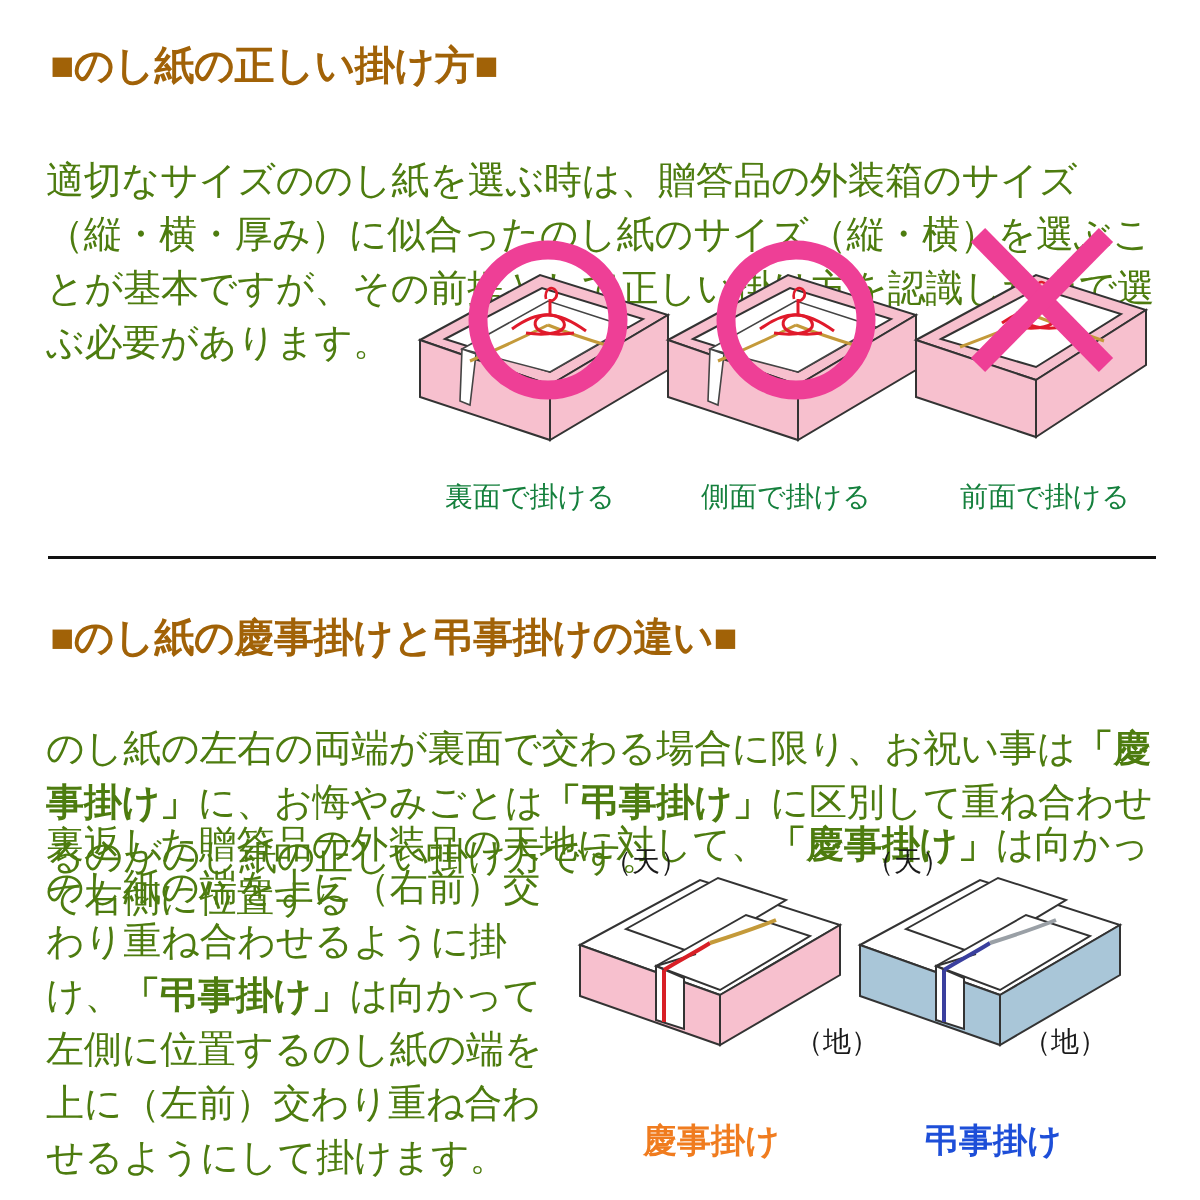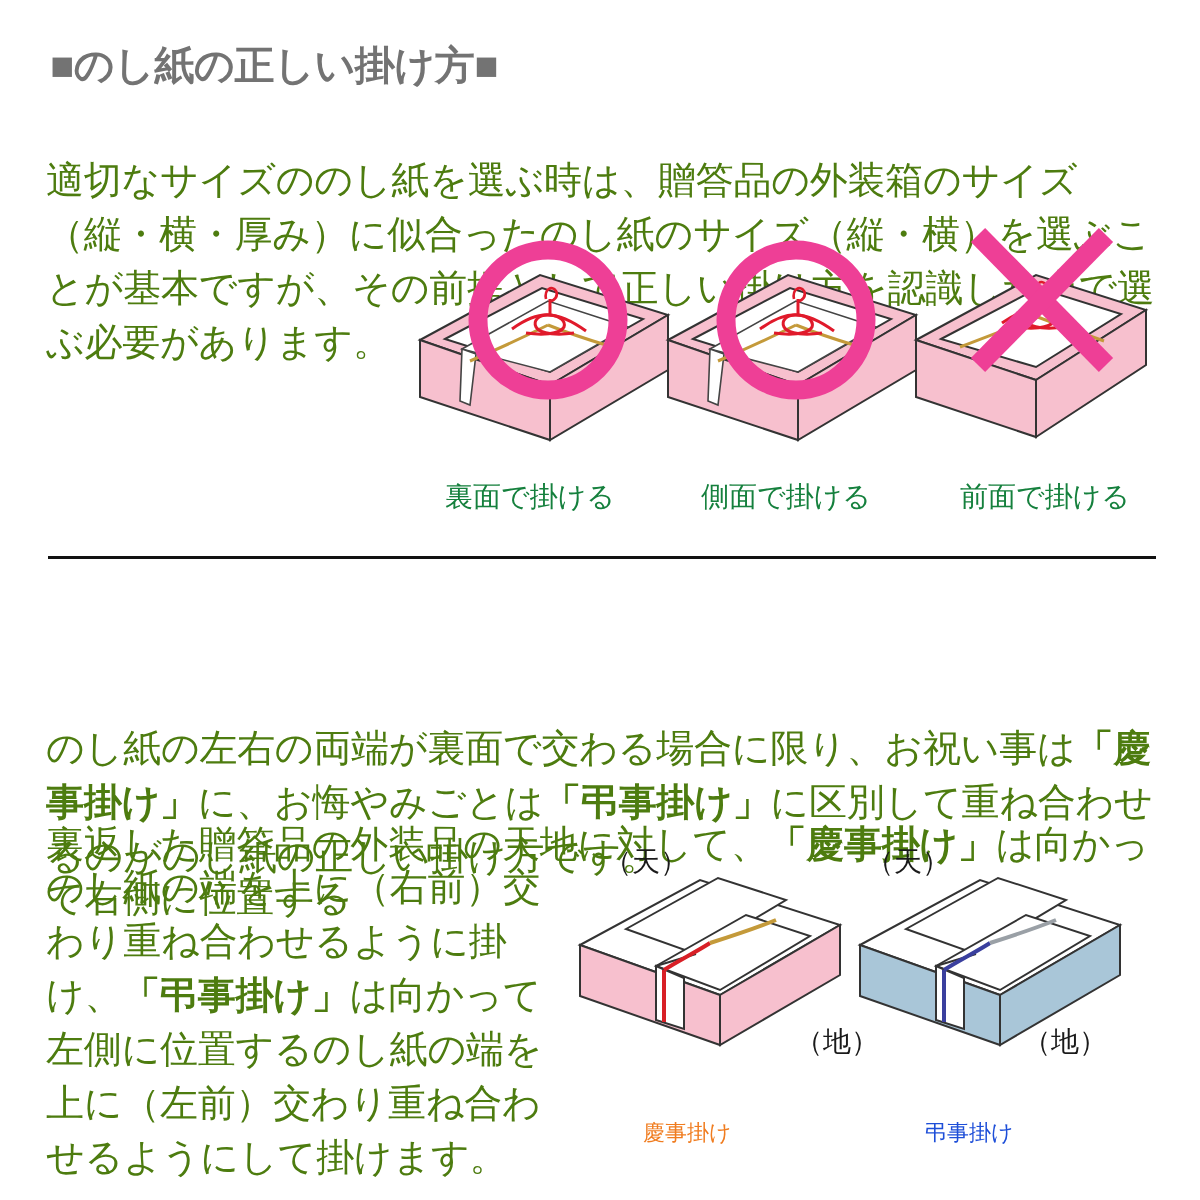--- a/index.html
+++ b/index.html
@@ -22,21 +22,21 @@
     height: 1200px;
   }
 
   
   .section-heading {
     position: absolute;
     font-size: 40px;
     font-weight: bold;
     letter-spacing: -0.5px;
     white-space: nowrap;
-    color: #737373;
+    color: #a16207;
   }
   #heading1 { left: 50px; top: 38px; }
   #heading2 { left: 50px; top: 610px; }
 
   
   .para {
     position: absolute;
     font-size: 38px;
     line-height: 1.42;
     color: #4d7c0f;
@@ -95,22 +95,22 @@
     color: #1a1a1a;
     white-space: nowrap;
   }
   #lbl-ten-left  { left: 604px; top: 843px; }
   #lbl-ten-right { left: 866px; top: 843px; }
   #lbl-chi-left  { left: 795px; top: 1023px; }
   #lbl-chi-right { left: 1023px; top: 1023px; }
 
   .fig2-caption {
     position: absolute;
-    font-size: 22px;
-    font-weight: normal;
+    font-size: 34px;
+    font-weight: bold;
     white-space: nowrap;
   }
   #cap-keiji { left: 643px; top: 1118px; color: #f07c1f; }
   #cap-buji  { left: 925px; top: 1118px; color: #1d4ed8; }
 
   svg { display: block; }
 </style>
 </head>
 <body>
 
@@ -190,20 +190,21 @@
       </g>
     </svg>
   </div>
 
   <div class="fig1-caption" id="cap1">裏面で掛ける</div>
   <div class="fig1-caption" id="cap3">前面で掛ける</div>
   <div class="fig1-caption" id="cap2">側面で掛ける</div>
 
   <div id="divider"></div>
 
+  <div class="section-heading" id="heading2">■のし紙の慶事掛けと弔事掛けの違い■</div>
 
   <div class="para" id="para3">
     <span>裏返した贈答品の外装品の天地に対して、</span><span class="b">「慶事掛け」</span><span>は向かって右側に位置する</span>
   </div>
 
   <div class="para" id="para2">
     <span>のし紙の左右の両端が裏面で交わる場合に限り、お祝い事は</span><span class="b">「慶事掛け」</span><span>に、お悔やみごとは</span><span class="b">「弔事掛け」</span><span>に区別して重ね合わせるのがのし紙の正しい掛け方です。</span>
   </div>
 
   <div class="para" id="para4">

